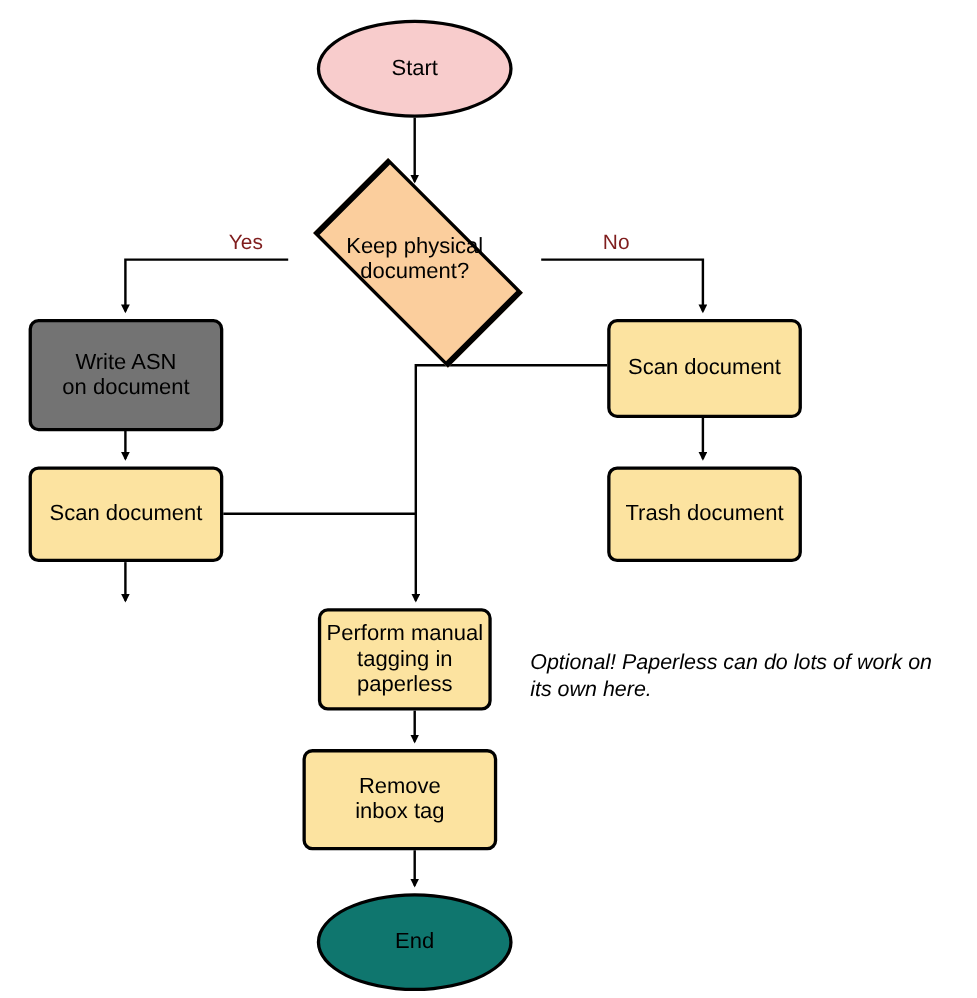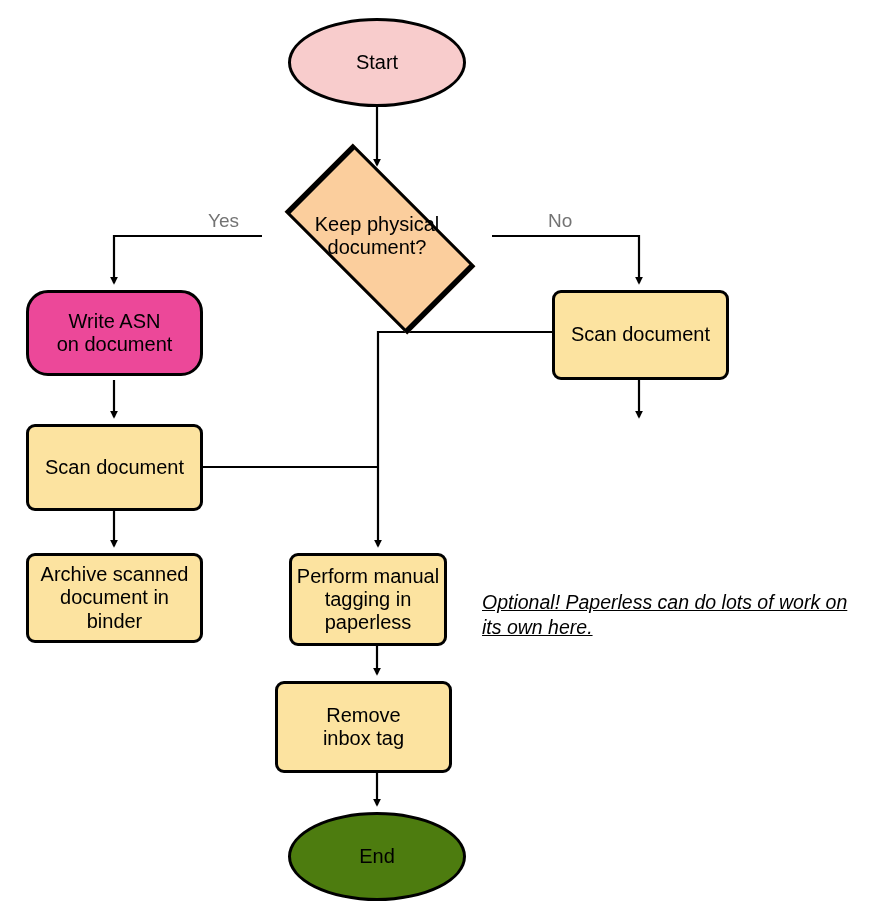--- a/index.html
+++ b/index.html
@@ -72,21 +72,21 @@
     position: relative;
     z-index: 1;
     width: 100%;
     text-align: center;
     white-space: pre-line;
     line-height: 1.16;
   }
   .edge-label {
     position: absolute;
     font-size: 19px;
-    color: #737373;
+    color: #7f1d1d;
     white-space: nowrap;
   }
   .note {
     position: absolute;
     font-size: 19.5px;
     font-style: italic;
     color: #000000;
     line-height: 1.3;
     white-space: pre-line;
   }
@@ -133,51 +133,49 @@
   <div class="node decision" style="left:262px; top:172px; width:230px; height:128px;">
     <span class="diamond-shape" style="background:#FBCE9D;"></span>
     <span class="decision-label">Keep physical
 document?</span>
   </div>
 
   <div class="edge-label" style="left:208px; top:210px;">Yes</div>
 
   <div class="edge-label" style="left:508px; top:210px;margin-left:40px;">No</div>
 
-  <div class="node process" style="left:26px; top:290px; width:177px; height:86px; background:#ec4899;border-radius:22px;">
+  <div class="node process" style="left:26px; top:290px; width:177px; height:102px; background:#737373;">
     <span>Write ASN
 on document</span>
   </div>
 
   <div class="node process" style="left:26px; top:424px; width:177px; height:87px; background:#FCE3A0;">
     <span>Scan document</span>
   </div>
 
-  <div class="node process" style="left:26px; top:553px; width:177px; height:90px; background:#FCE3A0;">
-    <span>Archive scanned
-document in
-binder</span>
-  </div>
 
   <div class="node process" style="left:552px; top:290px; width:177px; height:90px; background:#FCE3A0;">
     <span>Scan document</span>
   </div>
 
+  <div class="node process" style="left:552px; top:424px; width:177px; height:87px; background:#FCE3A0;">
+    <span>Trash document</span>
+  </div>
 
   <div class="node process" style="left:289px; top:553px; width:158px; height:93px; background:#FCE3A0;">
     <span>Perform manual
 tagging in
 paperless</span>
   </div>
 
   <div class="node process" style="left:275px; top:681px; width:177px; height:92px; background:#FCE3A0;">
     <span>Remove
 inbox tag</span>
   </div>
 
-  <div class="node terminator" style="left:288px; top:812px; width:178px; height:89px; background:#4d7c0f;">
+  <div class="node terminator" style="left:288px; top:812px; width:178px; height:89px; background:#0f766e;">
     <span>End</span>
   </div>
 
-  <div class="note" style="left:482px; top:590px; width:400px;text-decoration:underline;">Optional! Paperless can do lots of work on
+  <div class="note" style="left:482px; top:590px; width:400px;">Optional! Paperless can do lots of work on
 its own here.</div>
 
 </div>
 
 </body></html>

